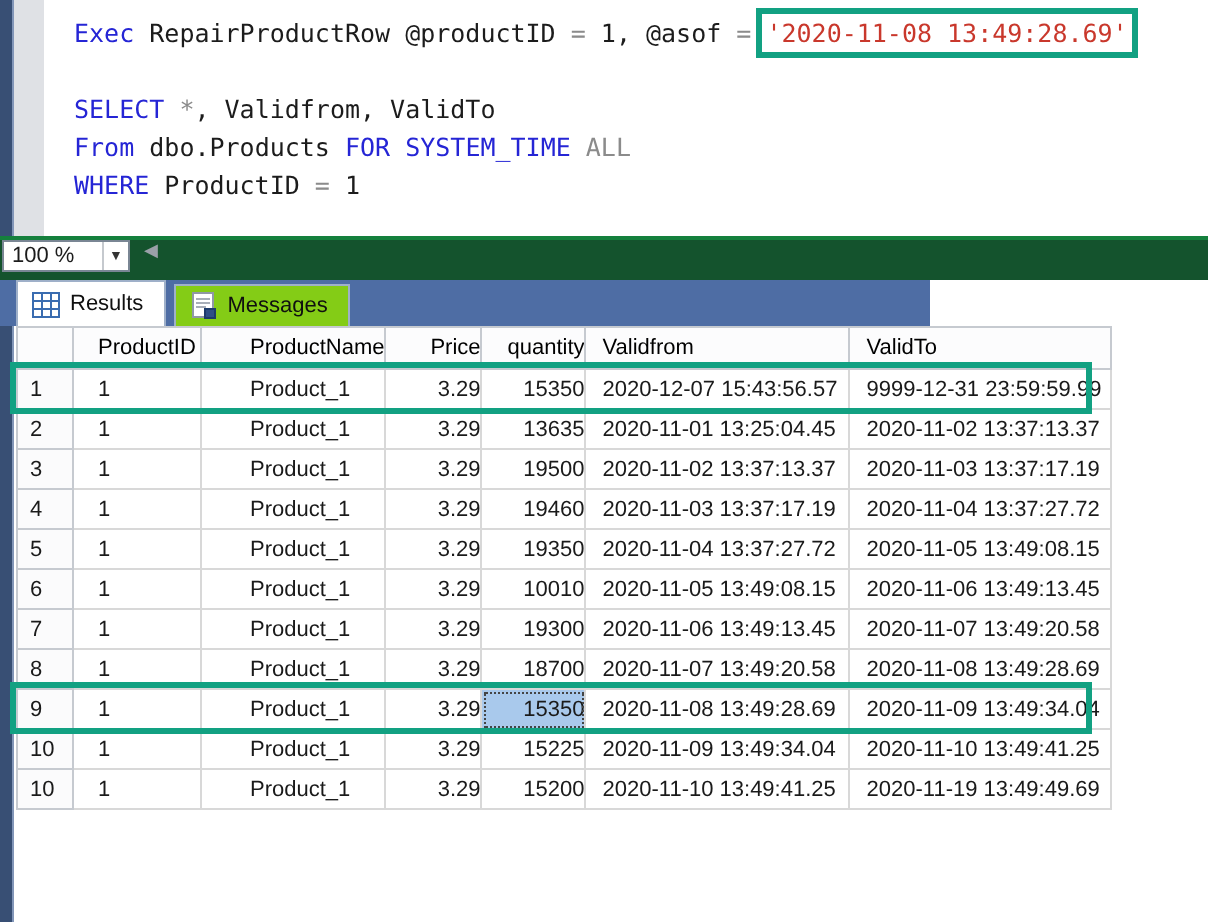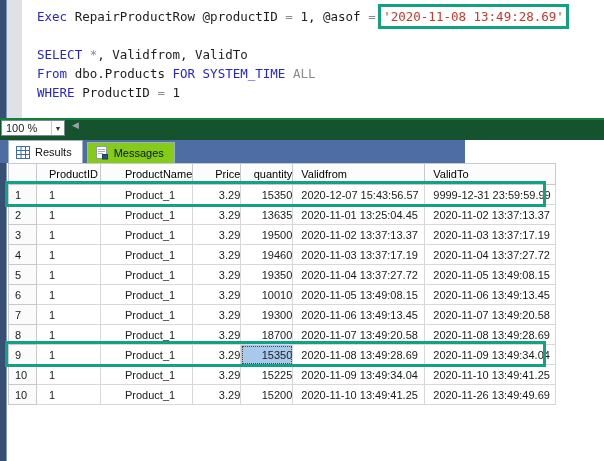--- a/index.html
+++ b/index.html
@@ -217,21 +217,21 @@
           <td class="c-date">2020-11-09 13:49:34.04</td>
           <td class="c-date">2020-11-10 13:49:41.25</td>
         </tr>
         <tr>
           <td class="rowhead">10</td>
           <td class="">1</td>
           <td class="c-name">Product_1</td>
           <td class="c-center">3.29</td>
           <td class="c-center">15200</td>
           <td class="c-date">2020-11-10 13:49:41.25</td>
-          <td class="c-date">2020-11-26 13:49:49.69</td>
+          <td class="c-date">2020-11-19 13:49:49.69</td>
         </tr>
       </tbody>
   </table>
 
   <div>
       <div class="row-box" style="top: 181px;"></div>
       <div class="row-box" style="top: 341px;"></div>
     </div>
 
 </div>

